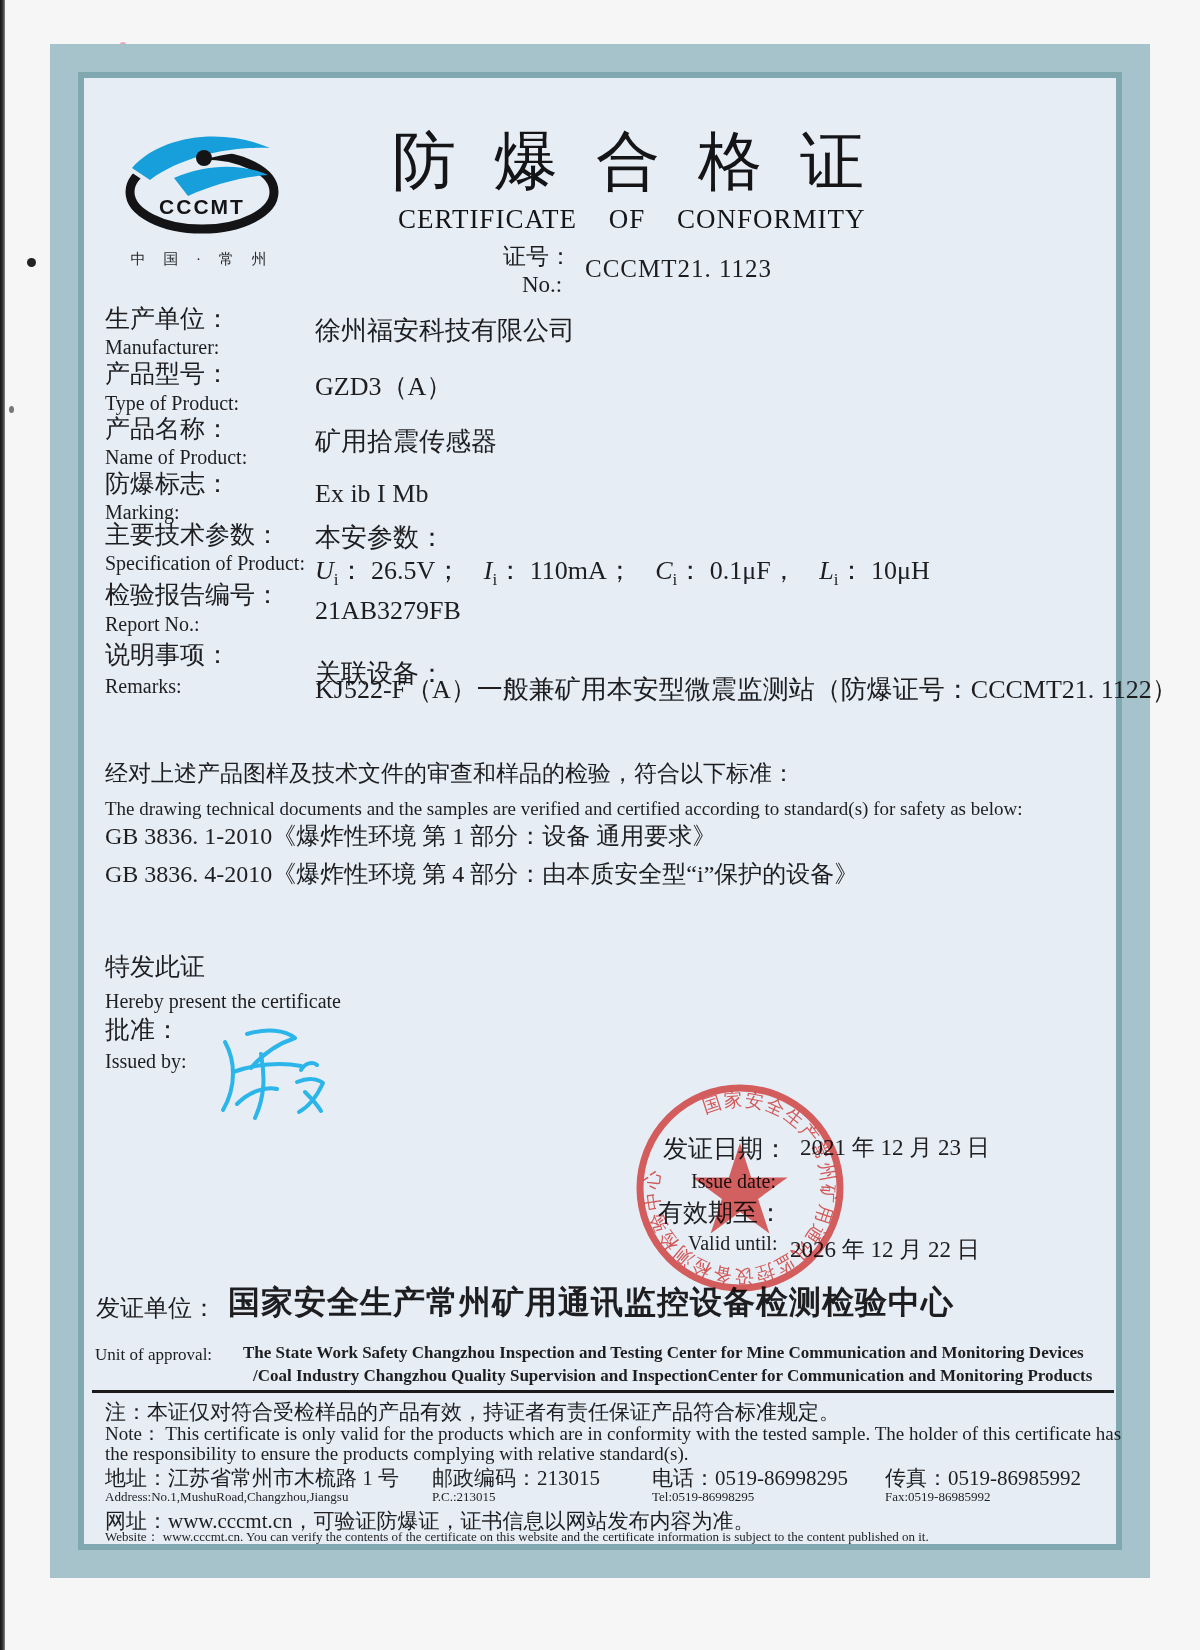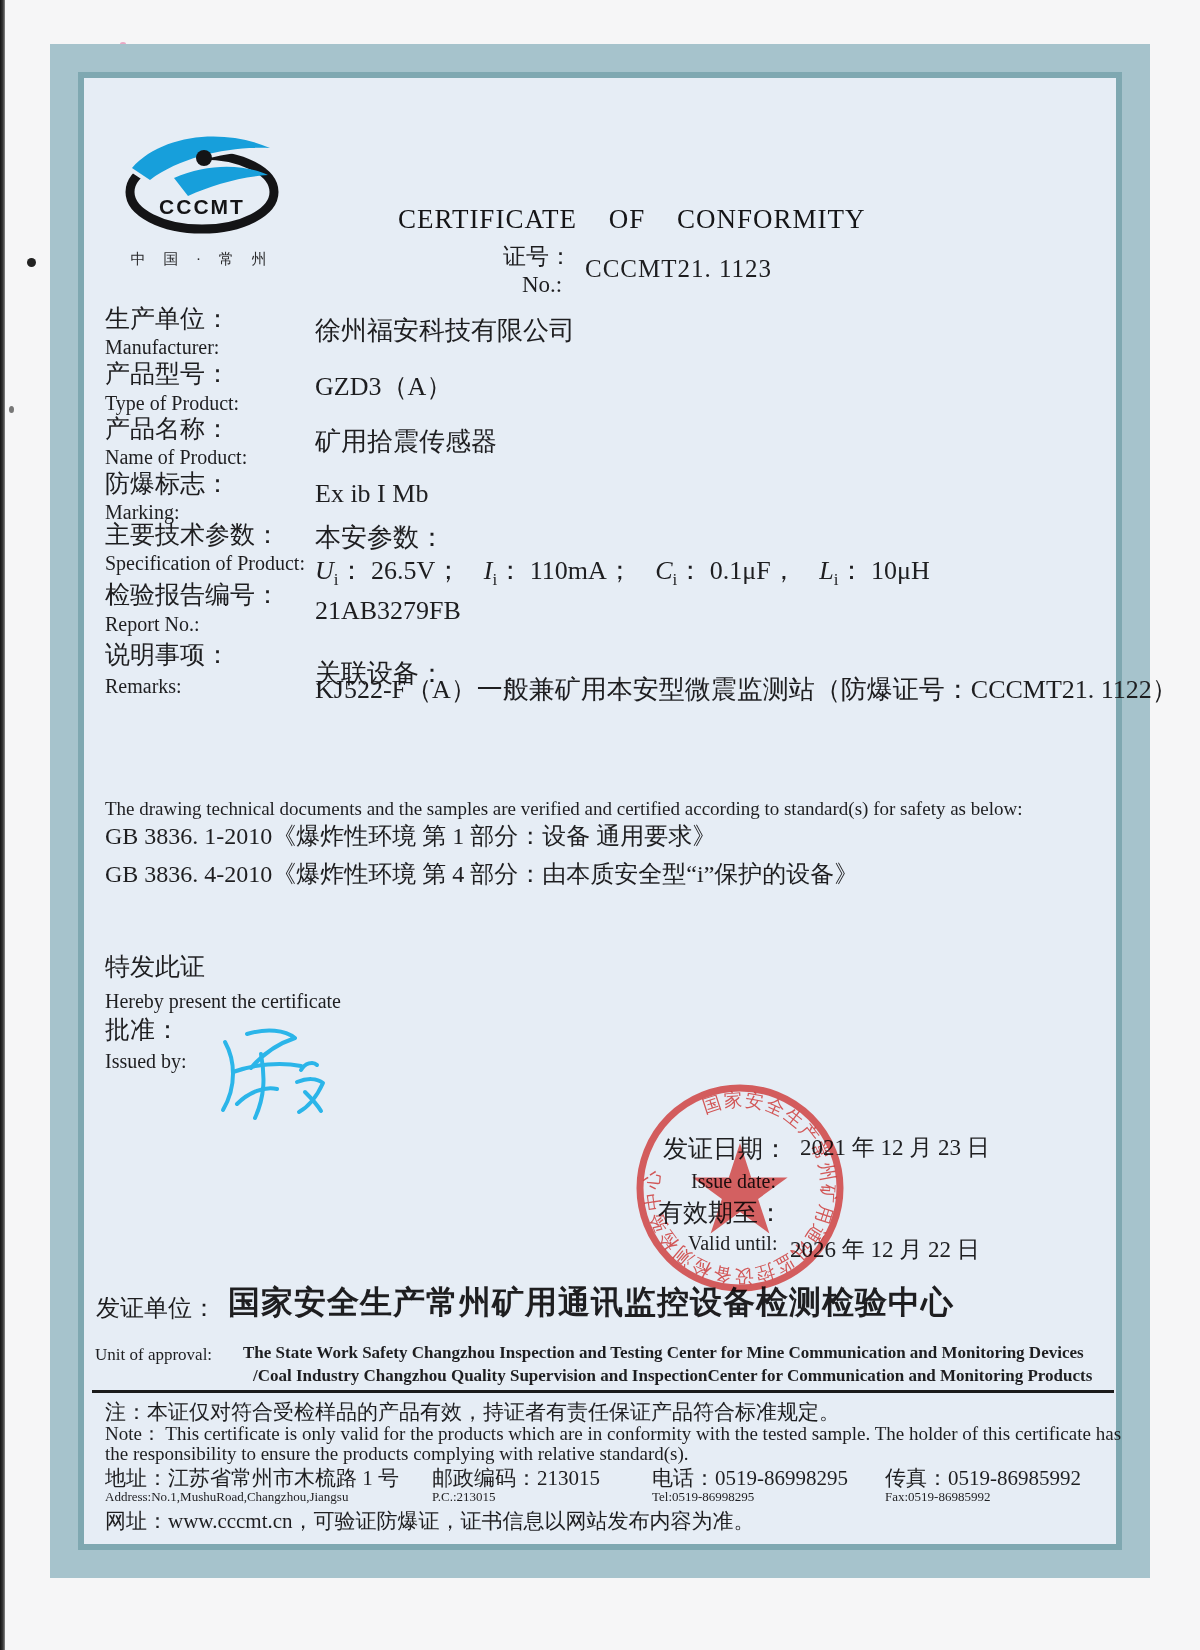--- a/index.html
+++ b/index.html
@@ -87,20 +87,21 @@
     <svg class="abs" style="left:124px;top:128px;" width="156" height="122" viewBox="0 0 156 122">
       <ellipse cx="78" cy="64" rx="72" ry="37" fill="none" stroke="#141416" stroke-width="9"></ellipse>
       <path d="M 8,40 C 38,6 100,0 146,20 C 108,18 58,28 26,52 Z" fill="#e6edf5" stroke="#e6edf5" stroke-width="8"></path>
       <path d="M 8,40 C 38,6 100,0 146,20 C 108,18 58,28 26,52 Z" fill="#179fdb"></path>
       <path d="M 50,50 C 84,35 120,36 144,47 C 116,49 88,57 64,68 Z" fill="#179fdb"></path>
       <circle cx="80" cy="30" r="8" fill="#141416"></circle>
       <text x="78" y="86" text-anchor="middle" font-family="Liberation Sans, sans-serif" font-weight="bold" font-size="21" letter-spacing="2" fill="#141416">CCCMT</text>
     </svg>
     <div class="abs logo-loc" style="left:124px;top:250px;width:156px;text-align:center;">中 国 · 常 州</div>
 
+    <div class="abs title-cn" style="left:392px;top:118px;">防爆合格证</div>
     <div class="abs title-en" style="left:398px;top:204px;">CERTIFICATE OF CONFORMITY</div>
     <div class="abs no-label" style="left:503px;top:241px;">证号：</div>
     <div class="abs no-label" style="left:522px;top:272px;">No.:</div>
     <div class="abs no-value" style="left:585px;top:255px;">CCCMT21. 1123</div>
 
     <div class="abs cn-label" style="left:105px;top:302px;">生产单位：</div>
     <div class="abs en-label" style="left:105px;top:336px;">Manufacturer:</div>
     <div class="abs value" style="left:315px;top:313px;">徐州福安科技有限公司</div>
 
     <div class="abs cn-label" style="left:105px;top:357px;">产品型号：</div>
@@ -127,20 +128,21 @@
 
     <div class="abs cn-label" style="left:105px;top:578px;">检验报告编号：</div>
     <div class="abs en-label" style="left:105px;top:613px;">Report No.:</div>
     <div class="abs value" style="left:315px;top:596px;">21AB3279FB</div>
 
     <div class="abs cn-label" style="left:105px;top:638px;">说明事项：</div>
     <div class="abs en-label" style="left:105px;top:675px;">Remarks:</div>
     <div class="abs value" style="left:315px;top:656px;">关联设备：</div>
     <div class="abs value" style="left:315px;top:672px;">KJ522-F（A）一般兼矿用本安型微震监测站（防爆证号：CCCMT21. 1122）</div>
 
+    <div class="abs std-cn" style="left:105px;top:758px;">经对上述产品图样及技术文件的审查和样品的检验，符合以下标准：</div>
     <div class="abs std-en" style="left:105px;top:798px;">The drawing technical documents and the samples are verified and certified according to standard(s) for safety as below:</div>
     <div class="abs std-item" style="left:105px;top:820px;">GB 3836. 1-2010《爆炸性环境 第 1 部分：设备 通用要求》</div>
     <div class="abs std-item" style="left:105px;top:858px;">GB 3836. 4-2010《爆炸性环境 第 4 部分：由本质安全型“i”保护的设备》</div>
 
     <div class="abs cn-label" style="left:105px;top:950px;">特发此证</div>
     <div class="abs en-label" style="left:105px;top:990px;">Hereby present the certificate</div>
     <div class="abs cn-label" style="left:105px;top:1013px;">批准：</div>
     <div class="abs en-label" style="left:105px;top:1050px;">Issued by:</div>
 
     <svg class="abs sig" style="left:203px;top:1016px;" width="140" height="122" viewBox="0 0 140 122">
@@ -179,20 +181,21 @@
     <div class="abs contact-cn" style="left:432px;top:1464px;">邮政编码：213015</div>
     <div class="abs contact-cn" style="left:652px;top:1464px;">电话：0519-86998295</div>
     <div class="abs contact-cn" style="left:885px;top:1464px;">传真：0519-86985992</div>
 
     <div class="abs contact-en" style="left:105px;top:1489px;">Address:No.1,MushuRoad,Changzhou,Jiangsu</div>
     <div class="abs contact-en" style="left:432px;top:1489px;">P.C.:213015</div>
     <div class="abs contact-en" style="left:652px;top:1489px;">Tel:0519-86998295</div>
     <div class="abs contact-en" style="left:885px;top:1489px;">Fax:0519-86985992</div>
 
     <div class="abs contact-cn" style="left:105px;top:1507px;">网址：www.cccmt.cn，可验证防爆证，证书信息以网站发布内容为准。</div>
+    <div class="abs contact-en" style="left:105px;top:1528px;">Website： www.cccmt.cn. You can verify the contents of the certificate on this website and the certificate information is subject to the content published on it.</div>
 
     <svg class="abs stamp" style="left:630px;top:1078px;" width="220" height="220" viewBox="0 0 220 220">
       <circle cx="110" cy="110" r="100" fill="none" stroke="#e5413e" stroke-width="7" opacity="0.82"></circle>
       <polygon points="110,65 121.2,99.6 157.6,99.6 128.1,120.9 139.4,155.5 110,134 80.6,155.5 91.9,120.9 62.4,99.6 98.8,99.6" fill="#e5413e" opacity="0.8"></polygon>
       <path id="stampArc" d="M 110,110 m -82,0 a 82,82 0 1,1 164,0 a 82,82 0 1,1 -164,0" fill="none"></path>
       <text font-size="18.5" letter-spacing="1.5" fill="#e5413e" opacity="0.85" transform="rotate(65 110 110)">
         <textPath href="#stampArc">国家安全生产常州矿用通讯监控设备检测检验中心</textPath>
       </text>
     </svg>
 

